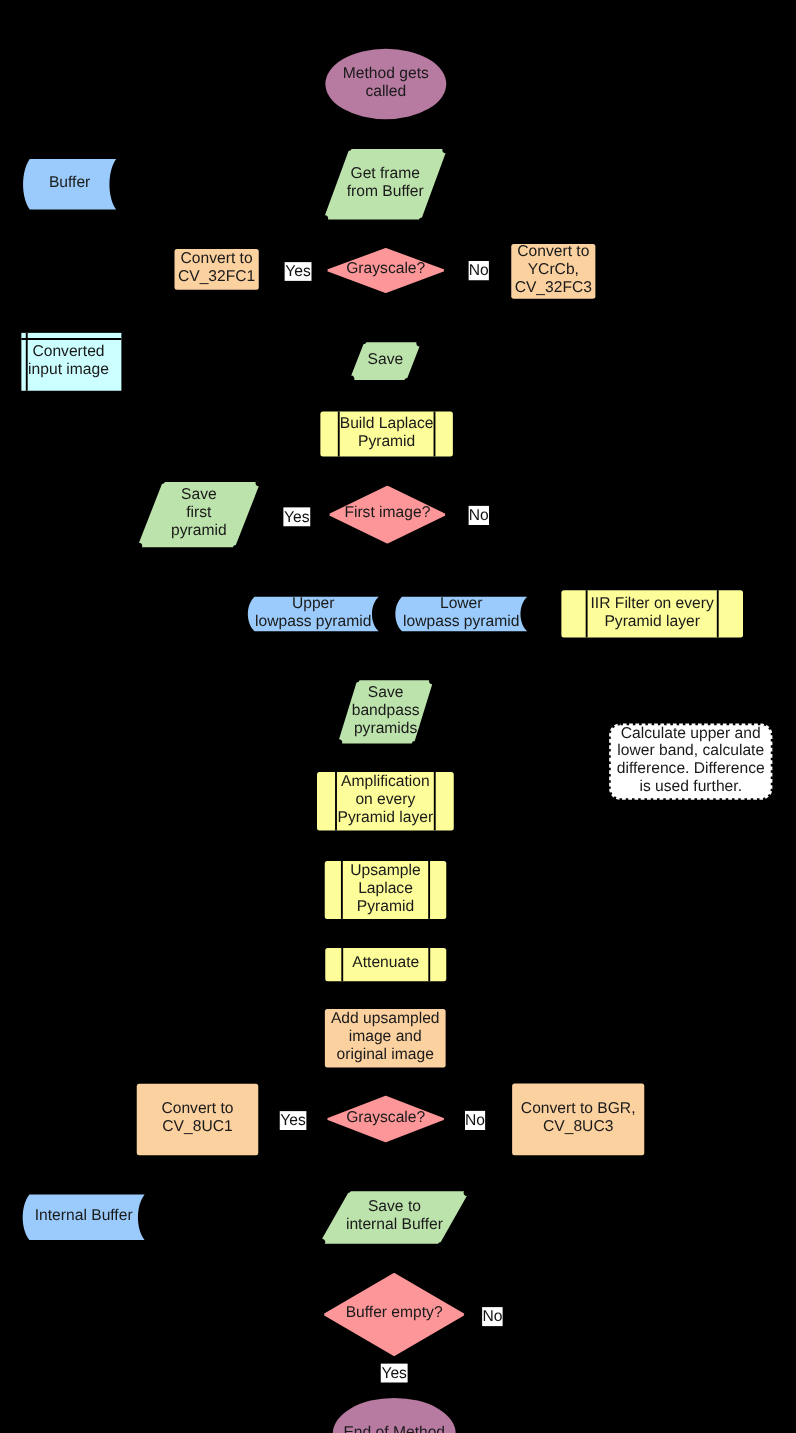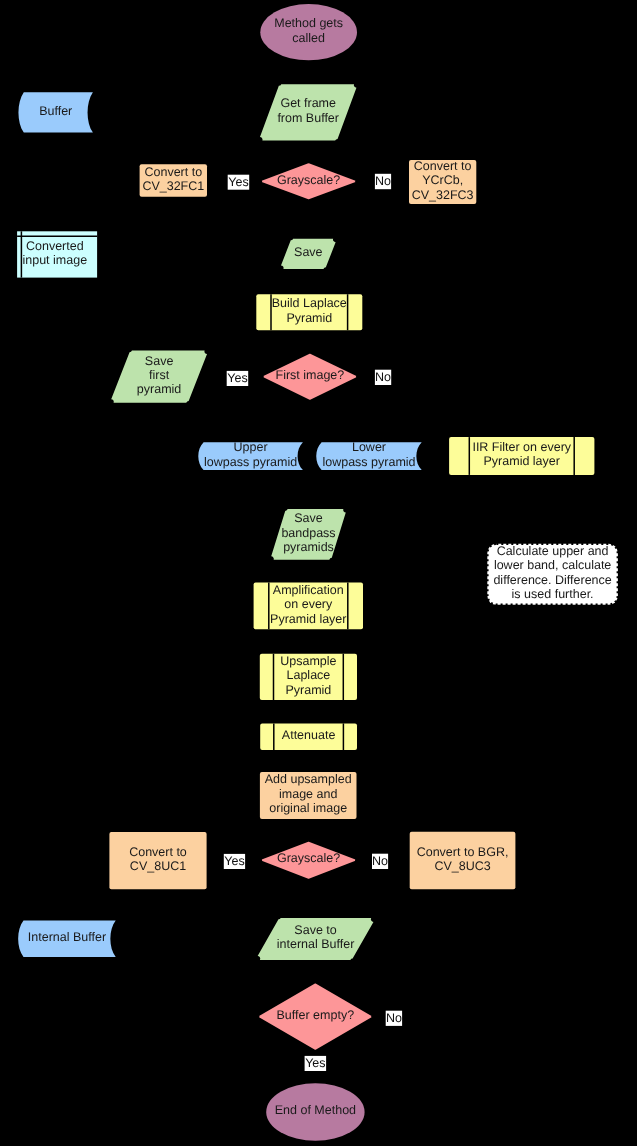--- a/index.html
+++ b/index.html
@@ -1,20 +1,20 @@
 <!DOCTYPE html>
 <html><head>
 <meta charset="utf-8">
 <title>Flowchart</title>
 <style>
   html,body{margin:0;padding:0;-webkit-font-smoothing:antialiased;
        -moz-osx-font-smoothing:grayscale;text-rendering:geometricPrecision;}
   body{width:637px;height:1146px;overflow:hidden;background:#000;
        font-family:"Liberation Sans",sans-serif;}
-  #stage{position:relative;width:637px;height:974px;background:#000;}
+  #stage{position:relative;width:637px;height:974px;background:#000;margin-top:35px;}
   #flow{position:absolute;left:0;top:0;width:637px;height:1146px;display:block;
        transform:translateZ(0);will-change:transform;}
   .shape{stroke:none;}
   .node-text{font-family:"Liberation Sans",sans-serif;font-size:12.5px;fill:#1a1a1a;
              text-anchor:middle;dominant-baseline:alphabetic;}
   .edge-label-box{fill:#fff;stroke:none;}
   .edge-label-text{font-family:"Liberation Sans",sans-serif;font-size:12.5px;fill:#111;
              text-anchor:middle;}
   .inner-line{stroke:#000;stroke-width:1.5;fill:none;}
   .comment-shape{stroke:#000;stroke-width:2.6;stroke-dasharray:2 3;}

